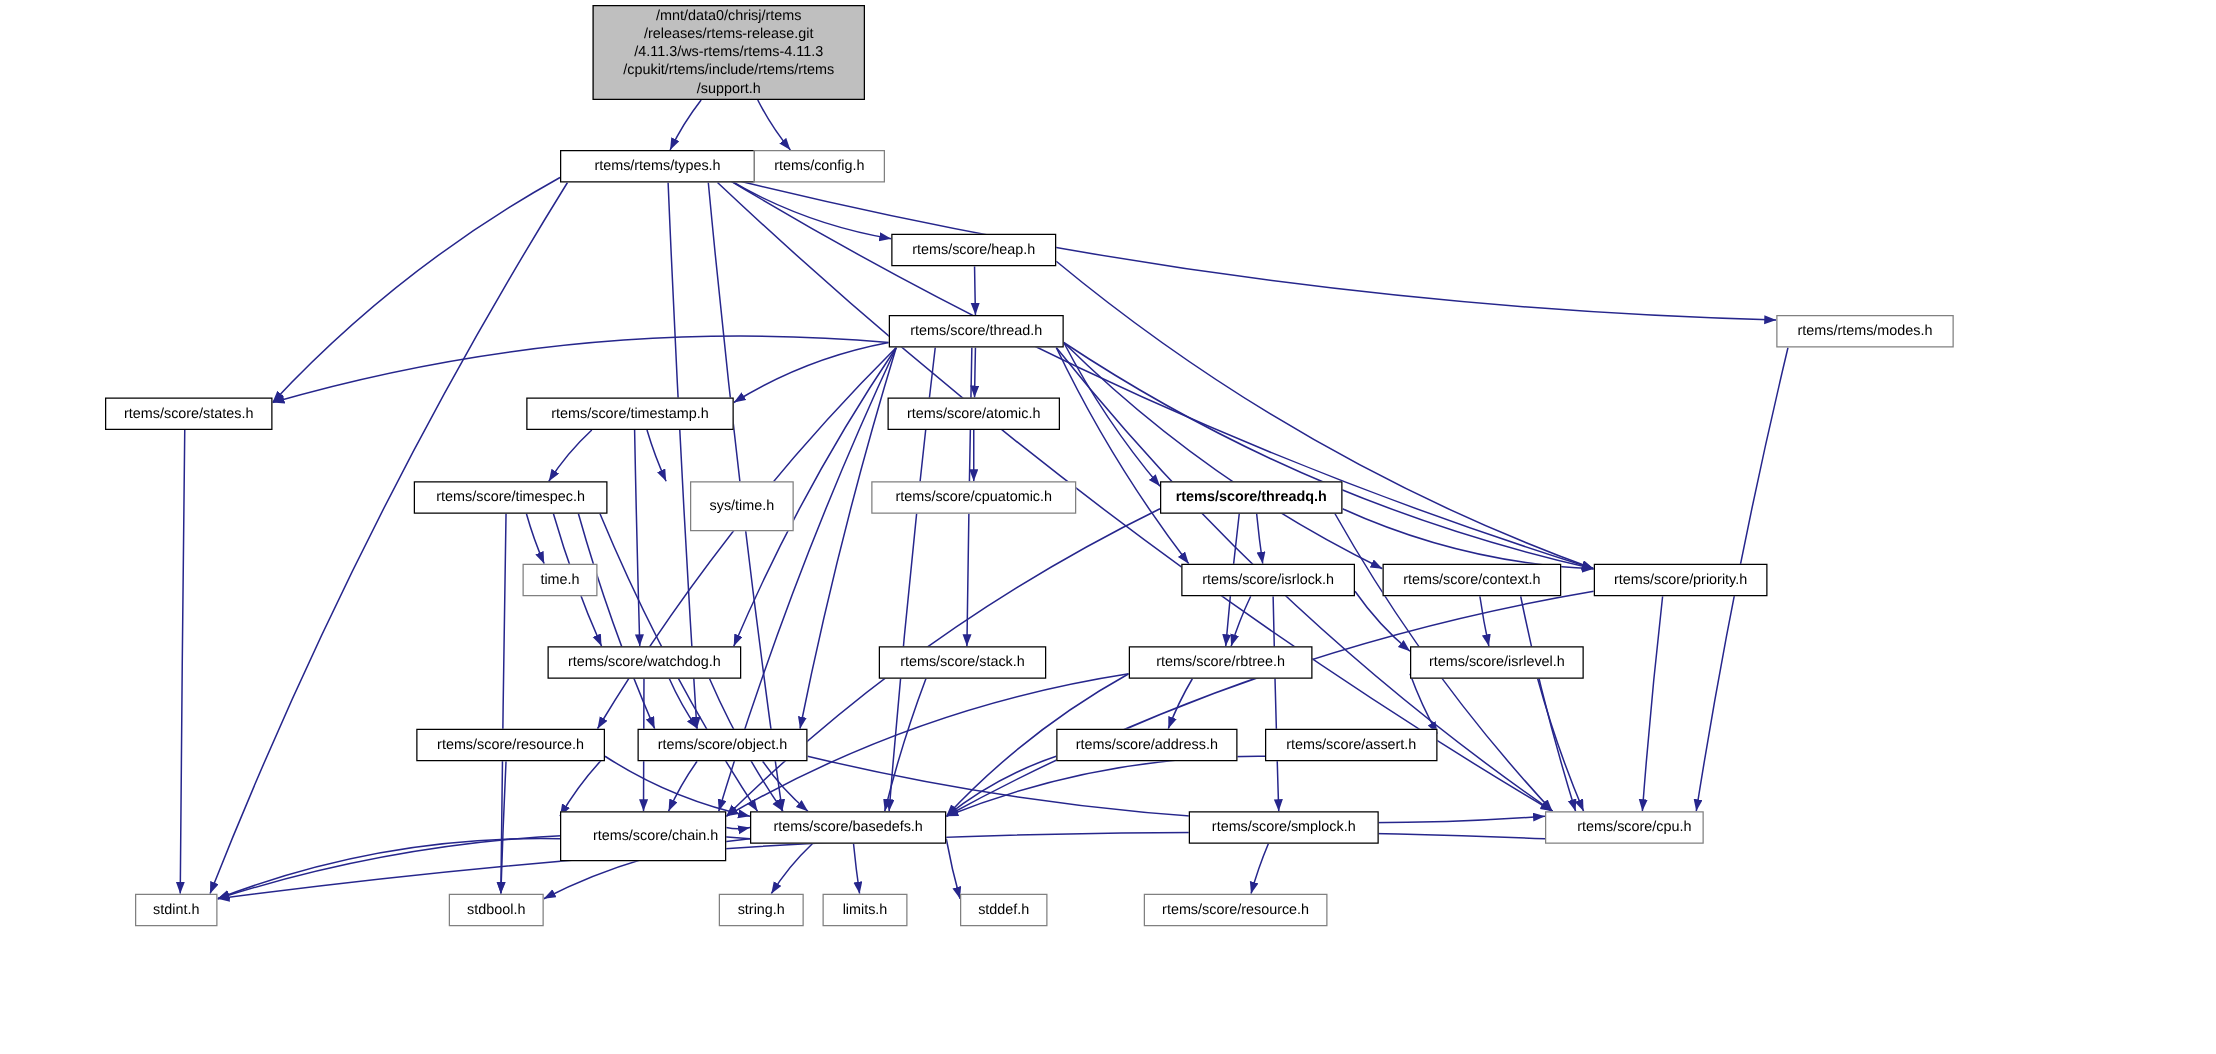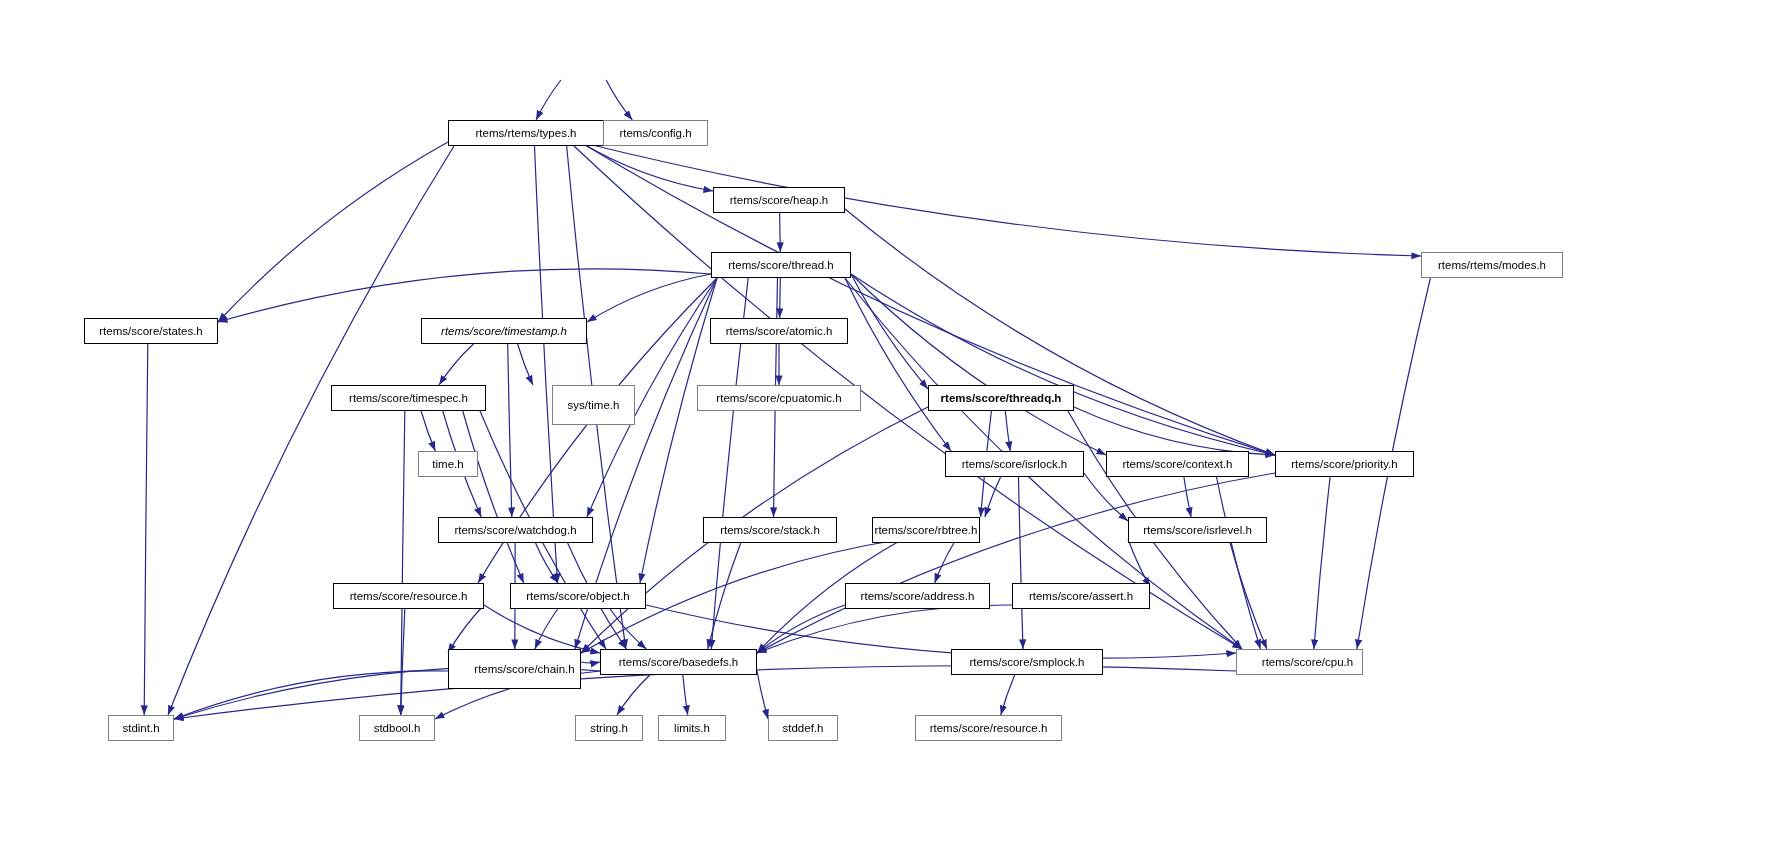--- a/index.html
+++ b/index.html
@@ -129,39 +129,44 @@
         <path d="M649.86,675 Q630.8909104850939,692.9141379635045 617,715"></path>
         <path d="M682.82,675 Q684.7675479924574,695.0586179189164 687.68,715"></path>
         <path d="M757,671 Q761.4277944496189,695.2457137719623 768,719"></path>
         <path d="M600,671 Q382.2301830464039,652.6678745368345 174,719"></path>
         <path d="M1014.68,675 Q1006.4403894948272,694.5462199599576 1000.82,715"></path>
         <path d="M1236,671 Q702.9230243324915,649.0469133563743 174,719"></path>
         <path d="M1430.4,278 Q1386.4995674511715,462.07544002942313 1357,649"></path>
         <path d="M147.8,344 Q145.64001694724155,529.4965069029921 144.2,715"></path>
       </g>
   </svg>
+<div class="node root" style="left: 474px; top: 4px; width: 218px; height: 76px;">/mnt/data0/chrisj/rtems
+/releases/rtems-release.git
+/4.11.3/ws-rtems/rtems-4.11.3
+/cpukit/rtems/include/rtems/rtems
+/support.h</div>
     <div class="node" style="left: 448px; top: 120px; width: 156px; height: 26px;">rtems/rtems/types.h</div>
     <div class="node ext" style="left: 603px; top: 120px; width: 105px; height: 26px;">rtems/config.h</div>
     <div class="node" style="left: 713px; top: 187px; width: 132px; height: 26px;">rtems/score/heap.h</div>
     <div class="node ext" style="left: 1421px; top: 252px; width: 142px; height: 26px;">rtems/rtems/modes.h</div>
     <div class="node" style="left: 711px; top: 252px; width: 140px; height: 26px;">rtems/score/thread.h</div>
     <div class="node" style="left: 84px; top: 318px; width: 134px; height: 26px;">rtems/score/states.h</div>
-    <div class="node" style="left: 421px; top: 318px; width: 166px; height: 26px; font-style: italic;">rtems/score/timestamp.h</div>
+    <div class="node" style="left: 421px; top: 318px; width: 166px; height: 26px;">rtems/score/timestamp.h</div>
     <div class="node" style="left: 710px; top: 318px; width: 138px; height: 26px;">rtems/score/atomic.h</div>
     <div class="node" style="left: 331px; top: 385px; width: 155px; height: 26px;">rtems/score/timespec.h</div>
     <div class="node ext" style="left: 505px; top: 385px; width: 83px; height: 40px; margin-left: 47px;">sys/time.h</div>
     <div class="node ext" style="left: 697px; top: 385px; width: 164px; height: 26px;">rtems/score/cpuatomic.h</div>
     <div class="node" style="left: 928px; top: 385px; width: 146px; height: 26px; font-weight: bold;">rtems/score/threadq.h</div>
     <div class="node ext" style="left: 418px; top: 451px; width: 60px; height: 26px;">time.h</div>
     <div class="node" style="left: 945px; top: 451px; width: 139px; height: 26px;">rtems/score/isrlock.h</div>
     <div class="node" style="left: 1106px; top: 451px; width: 143px; height: 26px;">rtems/score/context.h</div>
     <div class="node" style="left: 1275px; top: 451px; width: 139px; height: 26px;">rtems/score/priority.h</div>
     <div class="node" style="left: 438px; top: 517px; width: 155px; height: 26px;">rtems/score/watchdog.h</div>
     <div class="node" style="left: 703px; top: 517px; width: 134px; height: 26px;">rtems/score/stack.h</div>
-    <div class="node" style="left: 872px; top: 517px; width: 108px; height: 26px;">rtems/score/rbtree.h</div>
+    <div class="node" style="left: 903px; top: 517px; width: 147px; height: 26px;">rtems/score/rbtree.h</div>
     <div class="node" style="left: 1128px; top: 517px; width: 139px; height: 26px;">rtems/score/isrlevel.h</div>
     <div class="node" style="left: 333px; top: 583px; width: 151px; height: 26px;">rtems/score/resource.h</div>
     <div class="node" style="left: 510px; top: 583px; width: 136px; height: 26px;">rtems/score/object.h</div>
     <div class="node" style="left: 845px; top: 583px; width: 145px; height: 26px;">rtems/score/address.h</div>
     <div class="node" style="left: 1012px; top: 583px; width: 138px; height: 26px;">rtems/score/assert.h</div>
     <div class="node" style="left: 448px; top: 649px; width: 133px; height: 40px; padding-left: 20px;">rtems/score/chain.h</div>
     <div class="node" style="left: 600px; top: 649px; width: 157px; height: 26px;">rtems/score/basedefs.h</div>
     <div class="node" style="left: 951px; top: 649px; width: 152px; height: 26px;">rtems/score/smplock.h</div>
     <div class="node ext" style="left: 1236px; top: 649px; width: 127px; height: 26px; padding-left: 16px;">rtems/score/cpu.h</div>
     <div class="node ext" style="left: 108px; top: 715px; width: 66px; height: 26px;">stdint.h</div>

